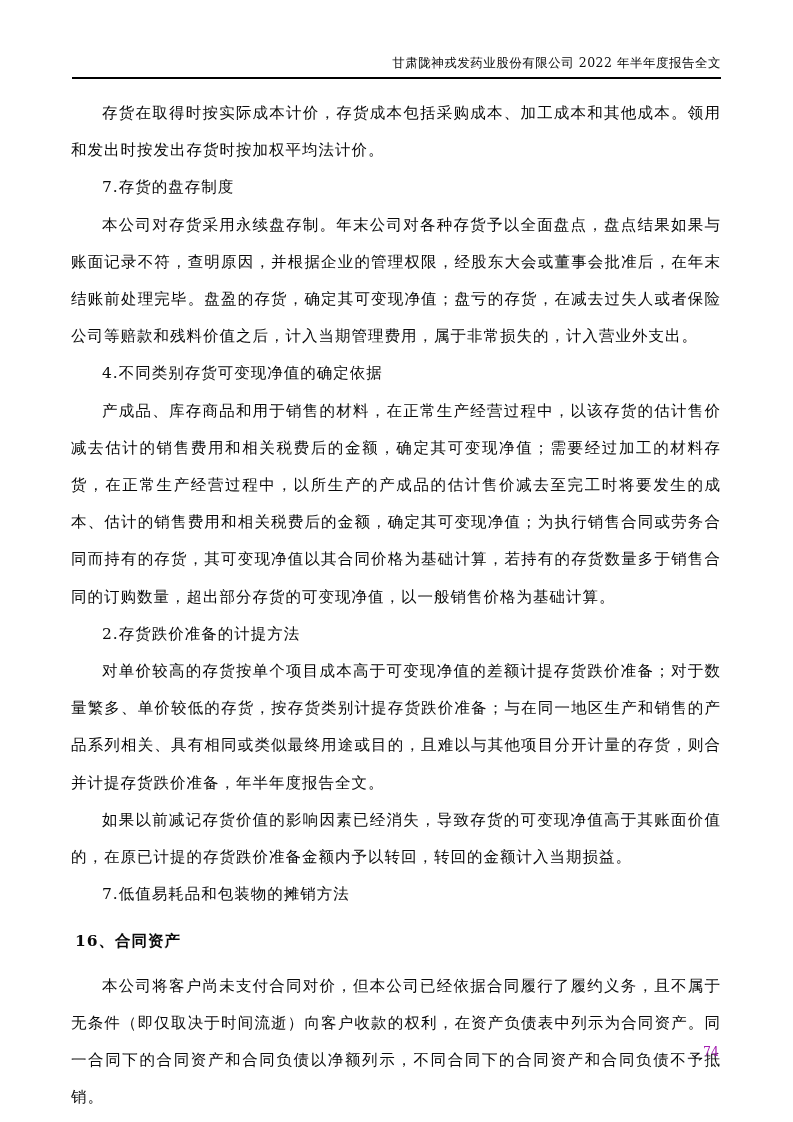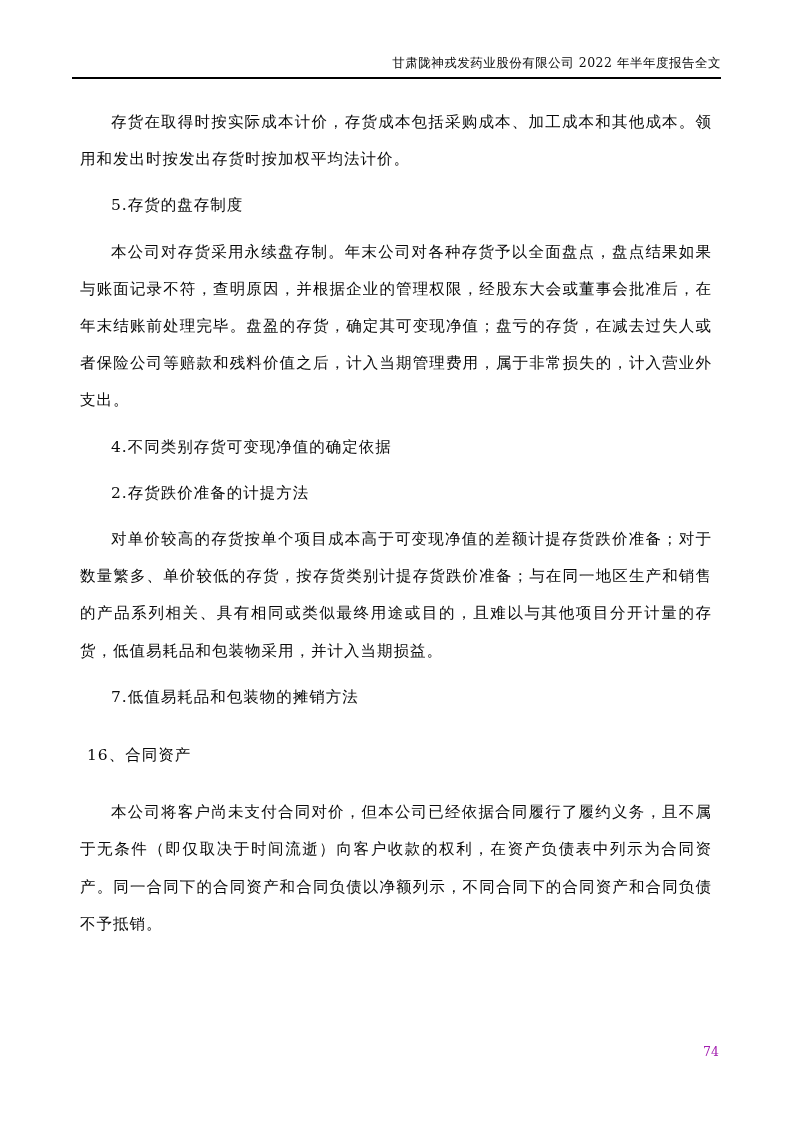--- a/index.html
+++ b/index.html
@@ -29,34 +29,34 @@
     border-bottom: 2px solid #000000;
     letter-spacing: 0.5px;
   }
   .content {
     position: absolute;
     top: 95px;
     left: 71px;
     right: 72px;
   }
   .body-para {
-    margin: 9px;
+    margin: 0;
     font-size: 15.5px;
     line-height: 37.2px;
     text-align: justify;
     text-justify: inter-character;
     text-indent: 2em;
     letter-spacing: 1px;
   }
   .section-heading {
-    margin: 16px;
+    margin: 4px;
     padding: 5px 0 4px 0;
     font-size: 15.5px;
     line-height: 37.2px;
-    font-weight: normal;
+    font-weight: bold;
     text-indent: 0;
     letter-spacing: 1px;
   }
   .page-number {
     position: absolute;
     right: 74px;
     bottom: 62px;
     font-size: 12.5px;
     line-height: 16px;
     color: #a21caf;
@@ -66,25 +66,27 @@
 <body>
 
 <div class="page">
 
   <div class="header">
     <span>甘肃陇神戎发药业股份有限公司 2022 年半年度报告全文</span>
   </div>
 
   <div class="content">
     <p class="body-para">存货在取得时按实际成本计价，存货成本包括采购成本、加工成本和其他成本。领用和发出时按发出存货时按加权平均法计价。</p>
-    <p class="body-para">5.存货的盘存制度</p>
+    <p class="body-para">7.存货的盘存制度</p>
     <p class="body-para">本公司对存货采用永续盘存制。年末公司对各种存货予以全面盘点，盘点结果如果与账面记录不符，查明原因，并根据企业的管理权限，经股东大会或董事会批准后，在年末结账前处理完毕。盘盈的存货，确定其可变现净值；盘亏的存货，在减去过失人或者保险公司等赔款和残料价值之后，计入当期管理费用，属于非常损失的，计入营业外支出。</p>
     <p class="body-para">4.不同类别存货可变现净值的确定依据</p>
+    <p class="body-para">产成品、库存商品和用于销售的材料，在正常生产经营过程中，以该存货的估计售价减去估计的销售费用和相关税费后的金额，确定其可变现净值；需要经过加工的材料存货，在正常生产经营过程中，以所生产的产成品的估计售价减去至完工时将要发生的成本、估计的销售费用和相关税费后的金额，确定其可变现净值；为执行销售合同或劳务合同而持有的存货，其可变现净值以其合同价格为基础计算，若持有的存货数量多于销售合同的订购数量，超出部分存货的可变现净值，以一般销售价格为基础计算。</p>
     <p class="body-para">2.存货跌价准备的计提方法</p>
-    <p class="body-para">对单价较高的存货按单个项目成本高于可变现净值的差额计提存货跌价准备；对于数量繁多、单价较低的存货，按存货类别计提存货跌价准备；与在同一地区生产和销售的产品系列相关、具有相同或类似最终用途或目的，且难以与其他项目分开计量的存货，低值易耗品和包装物采用，并计入当期损益。</p>
+    <p class="body-para">对单价较高的存货按单个项目成本高于可变现净值的差额计提存货跌价准备；对于数量繁多、单价较低的存货，按存货类别计提存货跌价准备；与在同一地区生产和销售的产品系列相关、具有相同或类似最终用途或目的，且难以与其他项目分开计量的存货，则合并计提存货跌价准备，年半年度报告全文。</p>
+    <p class="body-para">如果以前减记存货价值的影响因素已经消失，导致存货的可变现净值高于其账面价值的，在原已计提的存货跌价准备金额内予以转回，转回的金额计入当期损益。</p>
     <p class="body-para">7.低值易耗品和包装物的摊销方法</p>
 
     <h2 class="section-heading">16、合同资产</h2>
 
     <p class="body-para">本公司将客户尚未支付合同对价，但本公司已经依据合同履行了履约义务，且不属于无条件（即仅取决于时间流逝）向客户收款的权利，在资产负债表中列示为合同资产。同一合同下的合同资产和合同负债以净额列示，不同合同下的合同资产和合同负债不予抵销。</p>
   </div>
 
   <div class="page-number">74</div>
 
 </div>

